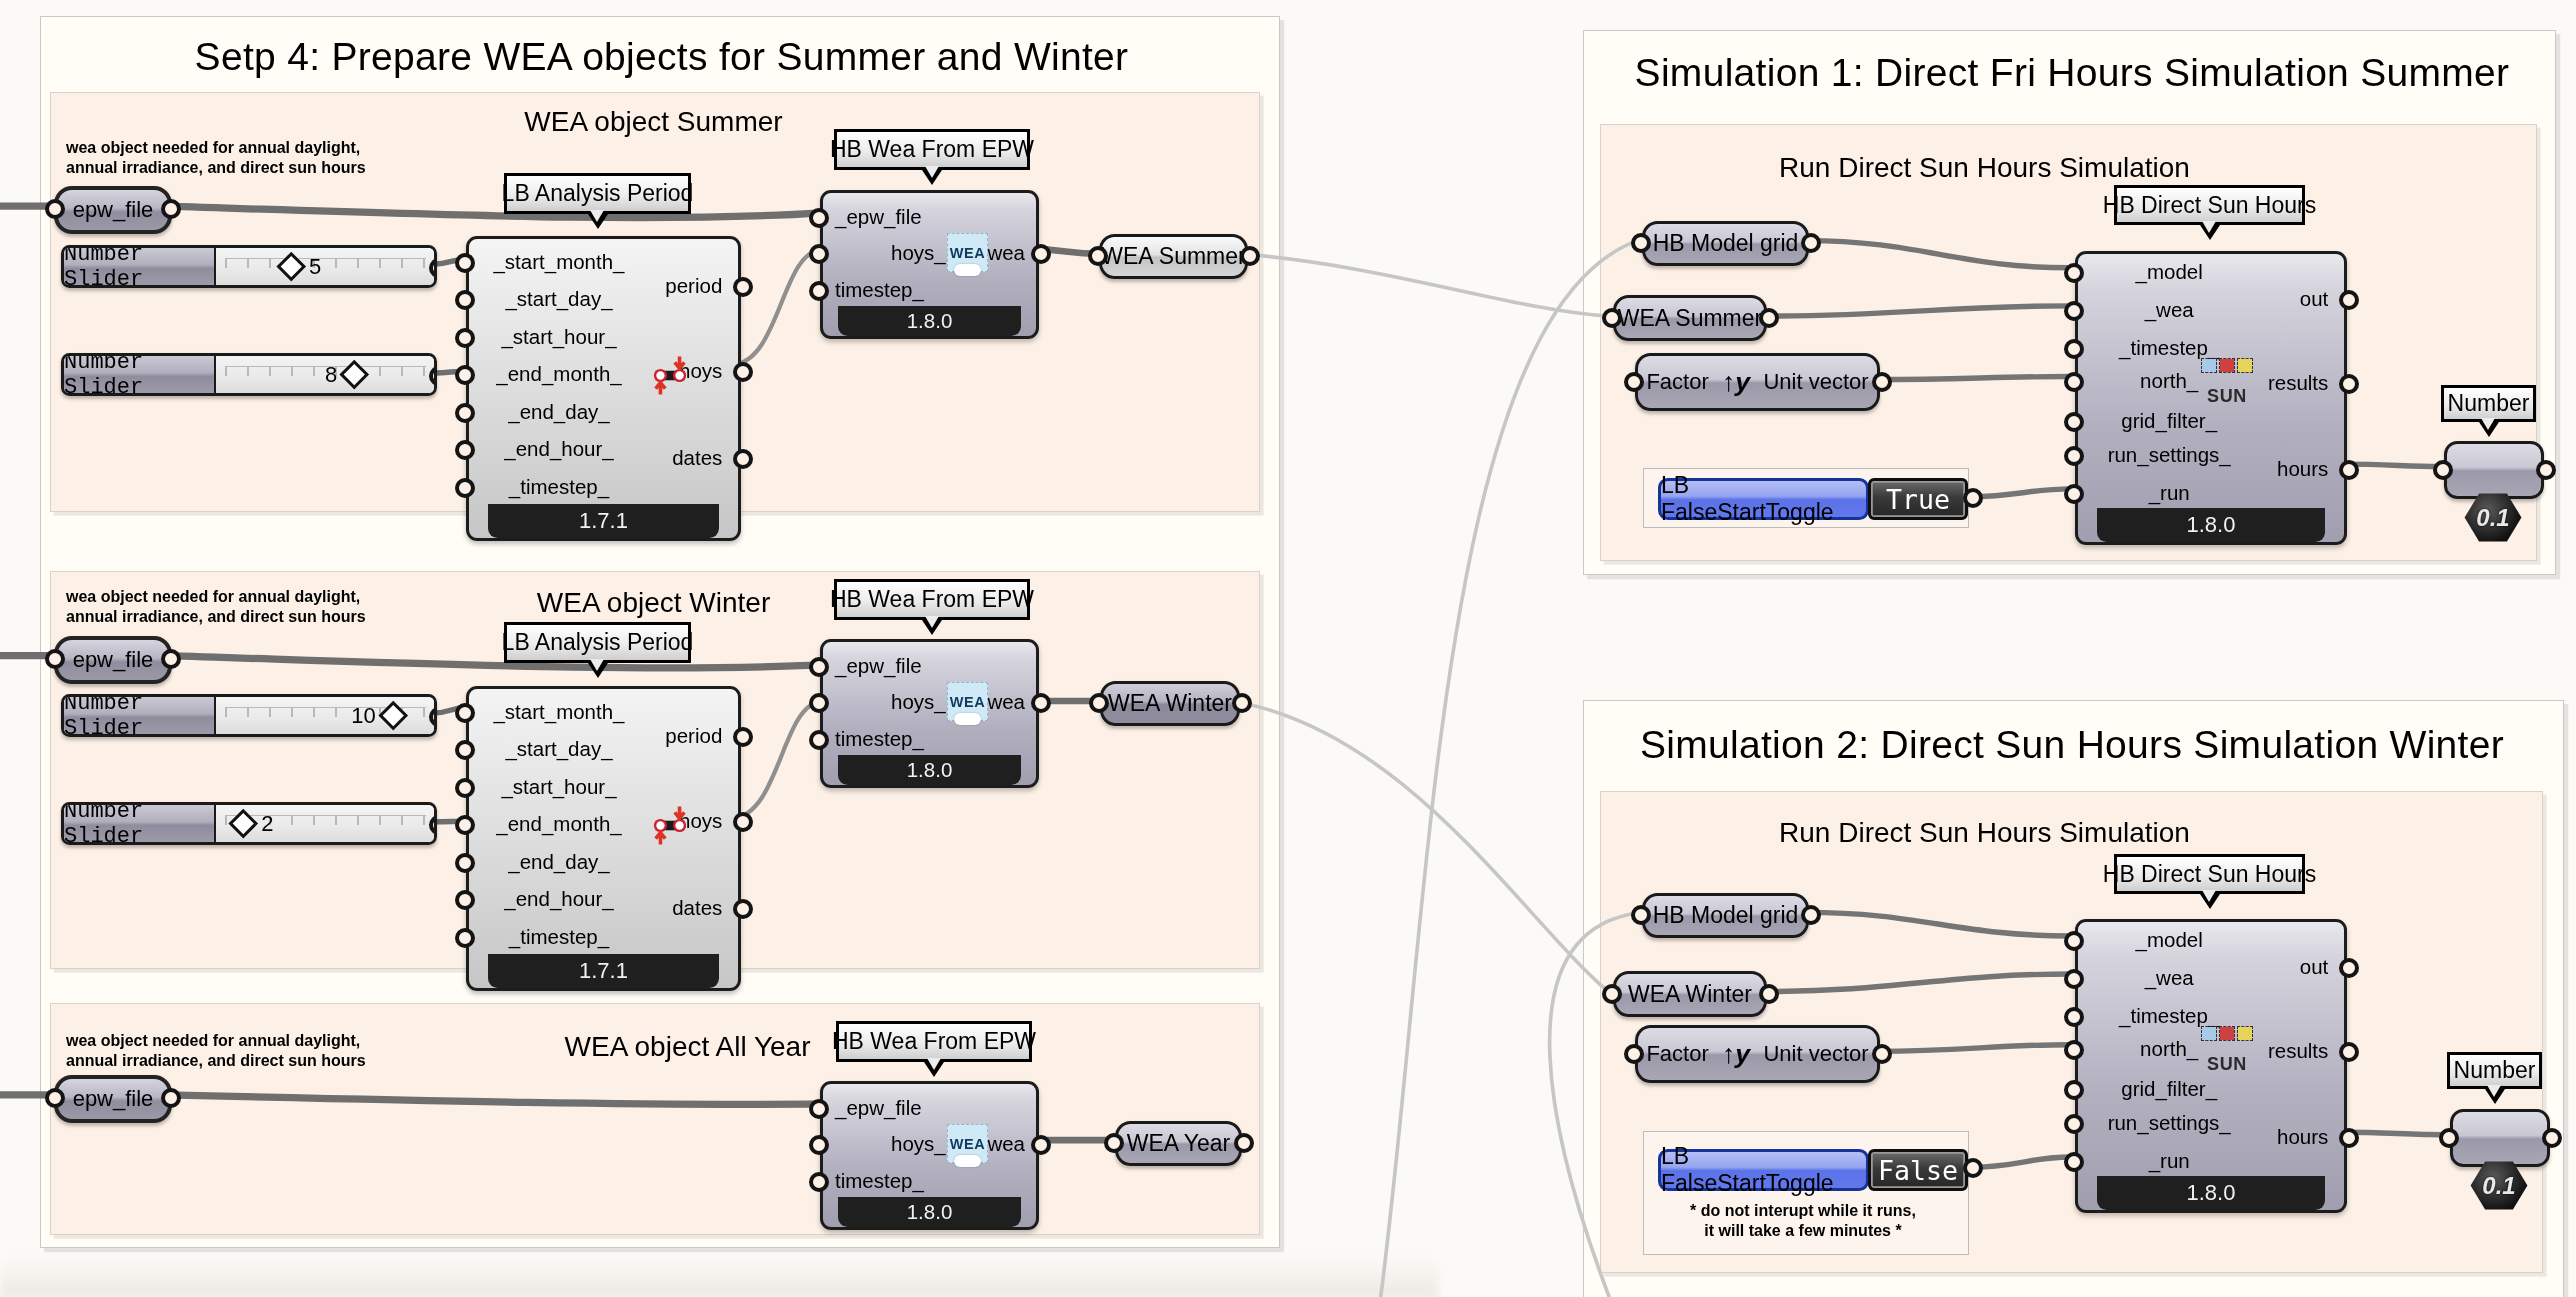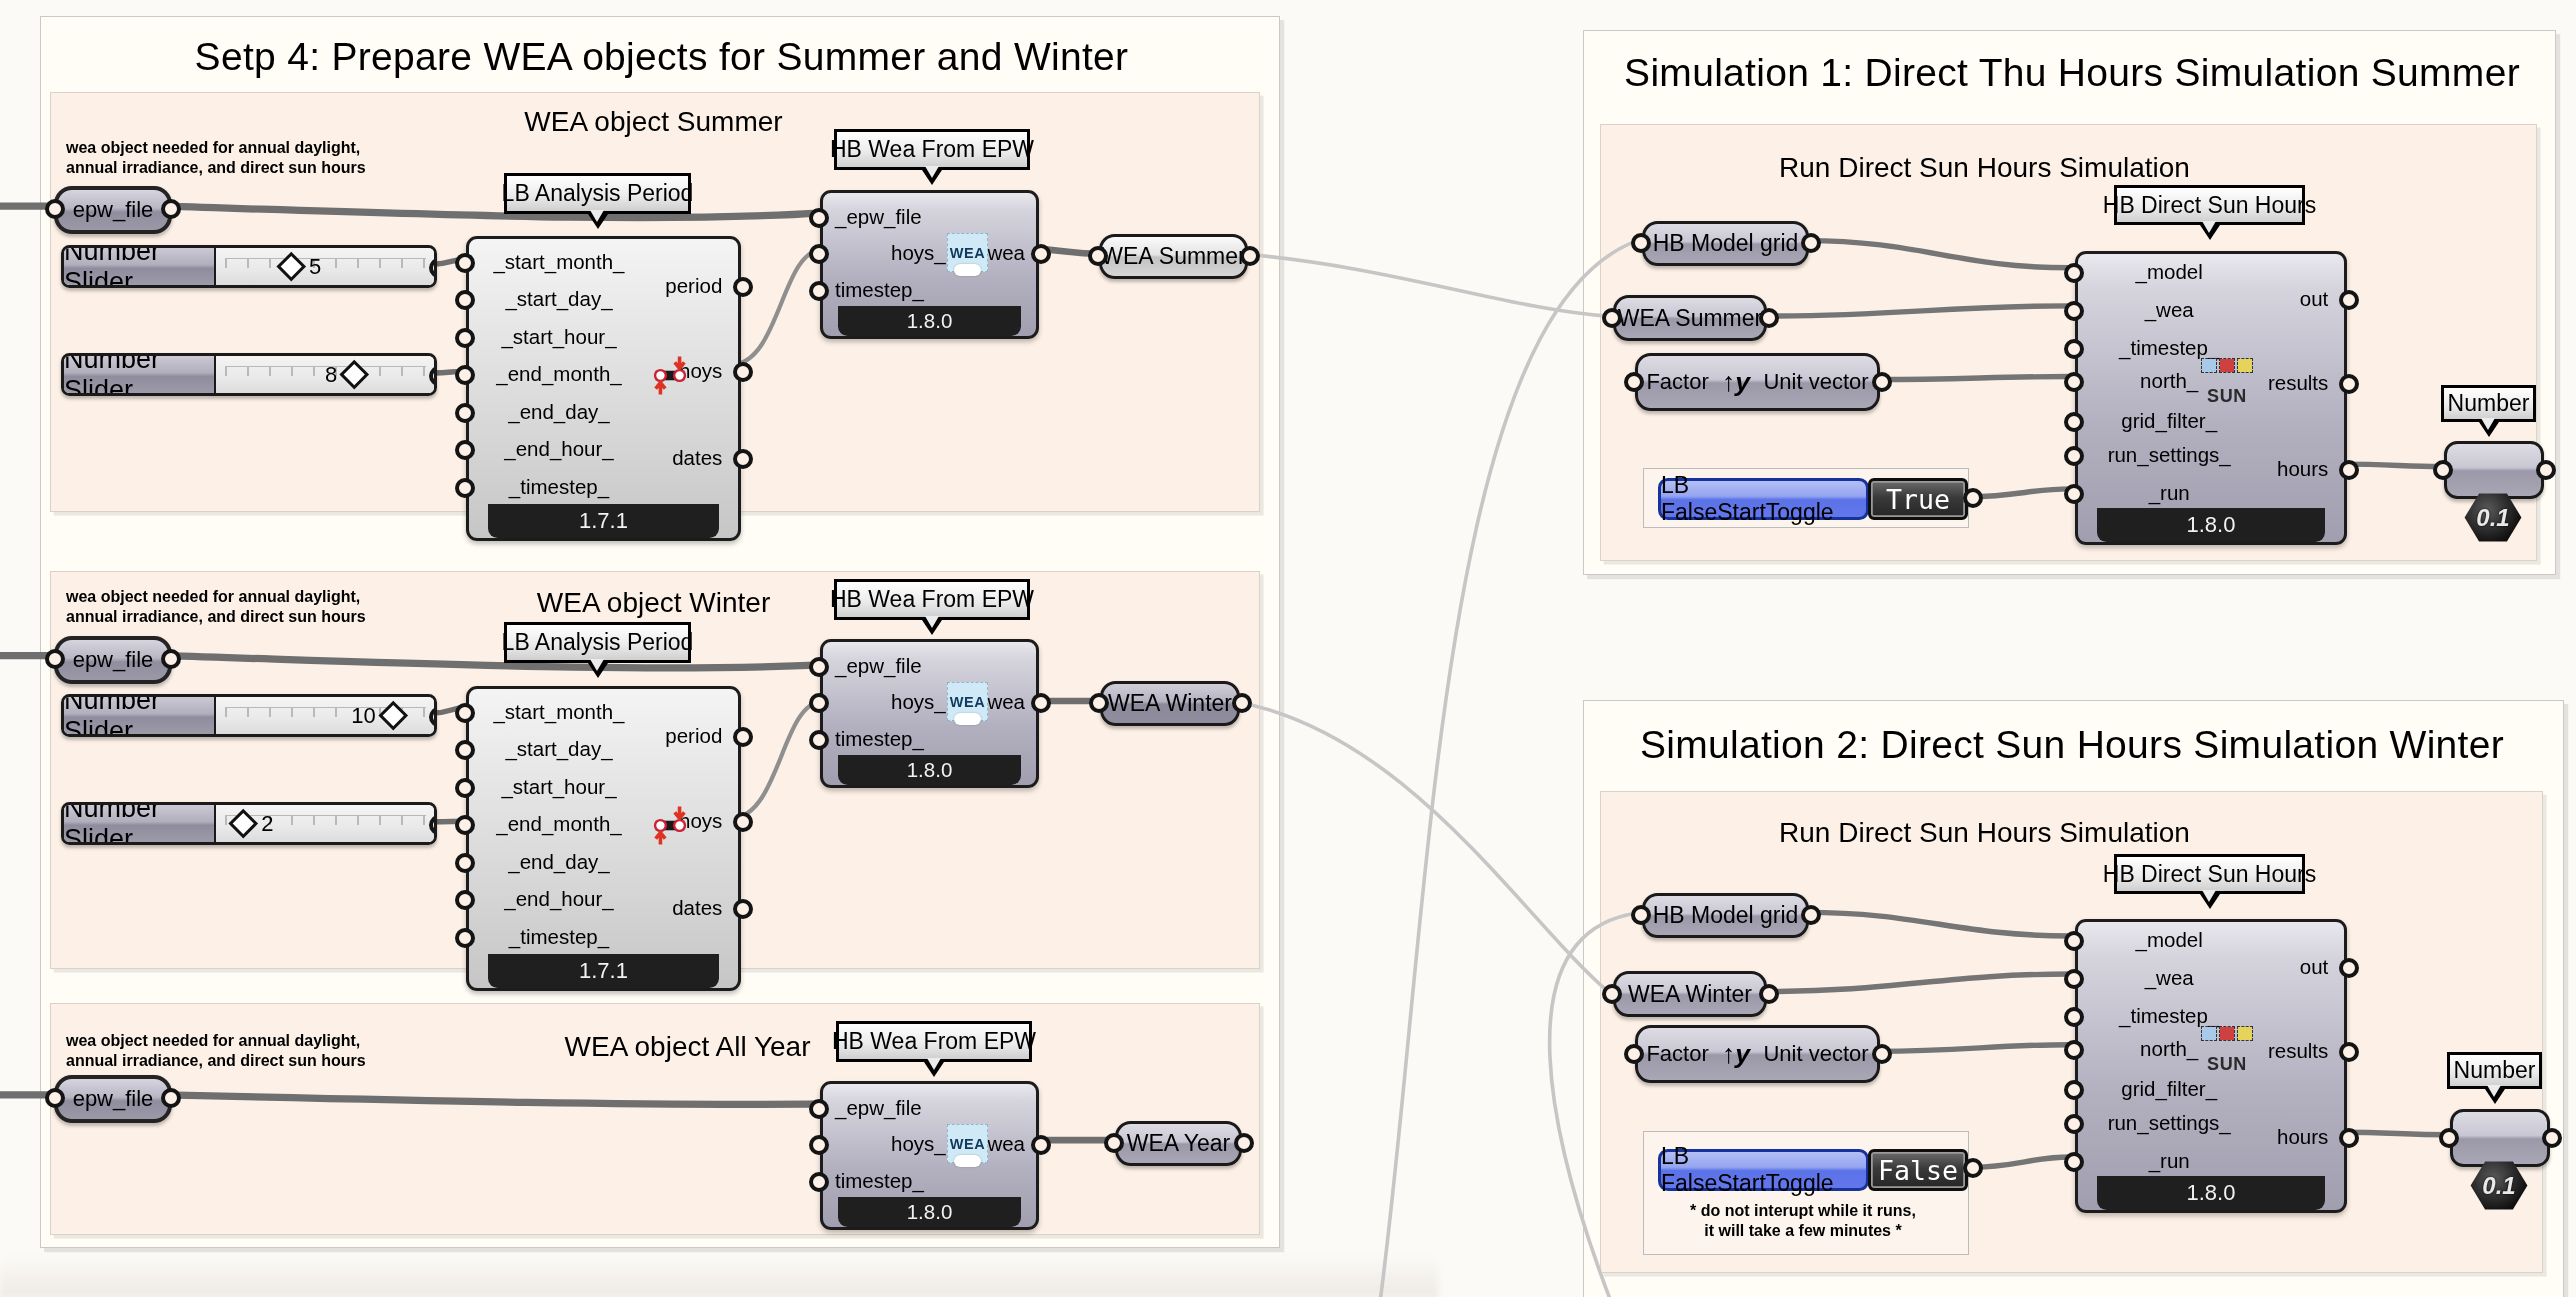--- a/index.html
+++ b/index.html
@@ -48,23 +48,23 @@
   .cin{width:163px;text-align:center;}
   .cout{text-align:right;}
 
   
   .pt{position:absolute;width:12px;height:12px;border-radius:50%;
       border:4.8px solid #141414;background:#fdf1e7;z-index:7;}
 
   
   .slider{position:absolute;display:flex;border:3px solid #1a1a1a;border-radius:8.5px;overflow:hidden;
           z-index:5;box-shadow:0 2.4px 3.6px rgba(0,0,0,.25);}
-  .ns-label{width:150px;display:flex;align-items:center;justify-content:center;font-size:27px;
+  .ns-label{width:150px;display:flex;align-items:center;justify-content:center;font-size:22px;
             background:linear-gradient(180deg,#cbc9d4,#b1afbc 45%,#8f8d9d 55%,#9d9baa);
-            border-right:2.4px solid #1a1a1a;}
+            border-right:2.4px solid #1a1a1a;font-family:Liberation Mono, monospace;}
   .ns-track{position:relative;flex:1;background:linear-gradient(180deg,#f4f4f4,#e9e9e9 60%,#dcdcdc);}
   .ns-ruler{position:absolute;left:8.5px;right:8.5px;top:9.7px;height:9.7px;
             border-top:1.8px solid #b9b9b9;
             background:repeating-linear-gradient(90deg,#b9b9b9 0 1.8px,transparent 1.8px 22px);}
   .ns-mark{position:absolute;top:50%;transform:translateY(-50%);display:flex;align-items:center;gap:7.2px;}
   .diamond{width:14.5px;height:14.5px;background:#fff;border:3px solid #111;transform:rotate(45deg);}
   .ns-val{font-size:22px;}
 
   
   .toggle-blue{position:absolute;display:flex;align-items:center;justify-content:center;
@@ -150,21 +150,21 @@
 
     <path d="M2989,1510 C3180,1510 3240,1549 3427,1549" stroke="#757575" stroke-width="9"></path>
     <path d="M2919,1641 C3140,1641 3220,1612 3427,1612" stroke="#757575" stroke-width="9"></path>
     <path d="M3106,1740 C3250,1740 3300,1729 3427,1729" stroke="#757575" stroke-width="9"></path>
     <path d="M3258,1932 C3340,1932 3360,1915 3427,1915" stroke="#757575" stroke-width="9"></path>
     <path d="M3879,1874 C3950,1874 3985,1878 4050,1878" stroke="#757575" stroke-width="9"></path>
   </g>
 </svg>
 
 <div class="big-title" style="left:169px;top:35px;width:985px;">Setp 4: Prepare WEA objects for Summer and Winter</div>
-<div class="big-title" style="left:1619px;top:51px;width:906px;">Simulation 1: Direct Thu Hours Simulation Summer</div>
+<div class="big-title" style="left:1619px;top:51px;width:906px;">Simulation 1: Direct Fri Hours Simulation Summer</div>
 <div class="big-title" style="left:1619px;top:723px;width:906px;">Simulation 2: Direct Sun Hours Simulation Winter</div>
 
 <div class="grp-title" style="left:412px;top:106px;width:483px;">WEA object Summer</div>
 <div class="grp-title" style="left:412px;top:587px;width:483px;">WEA object Winter</div>
 <div class="grp-title" style="left:446px;top:1031px;width:483px;">WEA object All Year</div>
 
 <div class="grp-title" style="left:1631px;top:152px;width:707px;">Run Direct Sun Hours Simulation</div>
 <div class="grp-title" style="left:1631px;top:817px;width:707px;">Run Direct Sun Hours Simulation</div>
 
 <div class="note" style="left:66px;top:138px;">

